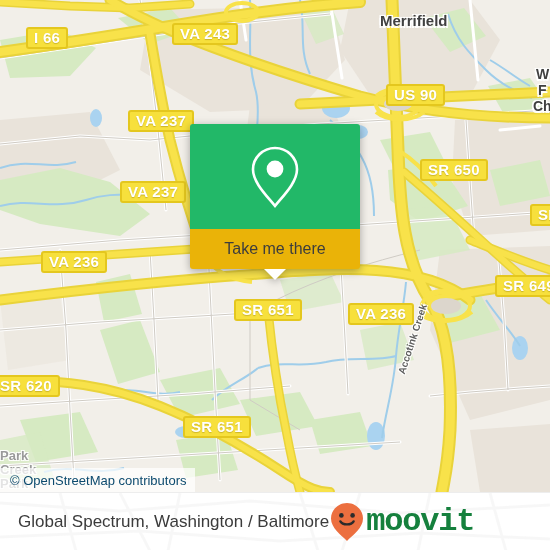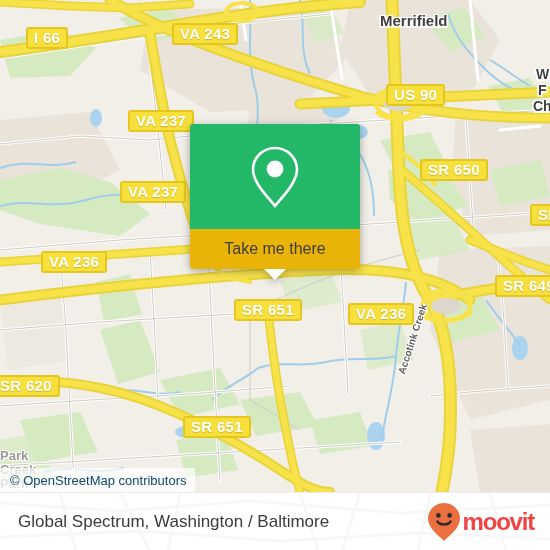--- a/index.html
+++ b/index.html
@@ -165,21 +165,21 @@
   #footer-bar {
     position: absolute;
     left: 0;
     top: 492px;
     width: 550px;
     height: 58px;
     background: #ffffff;
     border-top: 1px solid #ededed;
     display: flex;
     align-items: center;
-    justify-content: space-between;
+    justify-content: flex-start;
     padding: 0 16px 0 18px;
     box-sizing: border-box;
     overflow: hidden;
   }
 
   #footer-watermark {
     position: absolute;
     left: 0; top: 0;
     width: 550px; height: 58px;
     opacity: .5;
@@ -195,26 +195,27 @@
   }
 
   #brand-logo {
     position: relative;
     display: flex;
     align-items: center;
     z-index: 2;
   }
 
   #brand-wordmark {
-    color: #ef4444;
-    font-size: 24px;
+    color: #15803d;
+    font-size: 32px;
     font-weight: bold;
     letter-spacing: -1.2px;
     line-height: 32px;
     margin-left: 1px;
+    font-family: Liberation Mono, monospace;
   }
 </style>
 </head>
 <body>
 
 <div id="app">
 
   <div id="map">
 
     <svg class="map-svg" width="550" height="492" viewBox="0 0 550 492">

